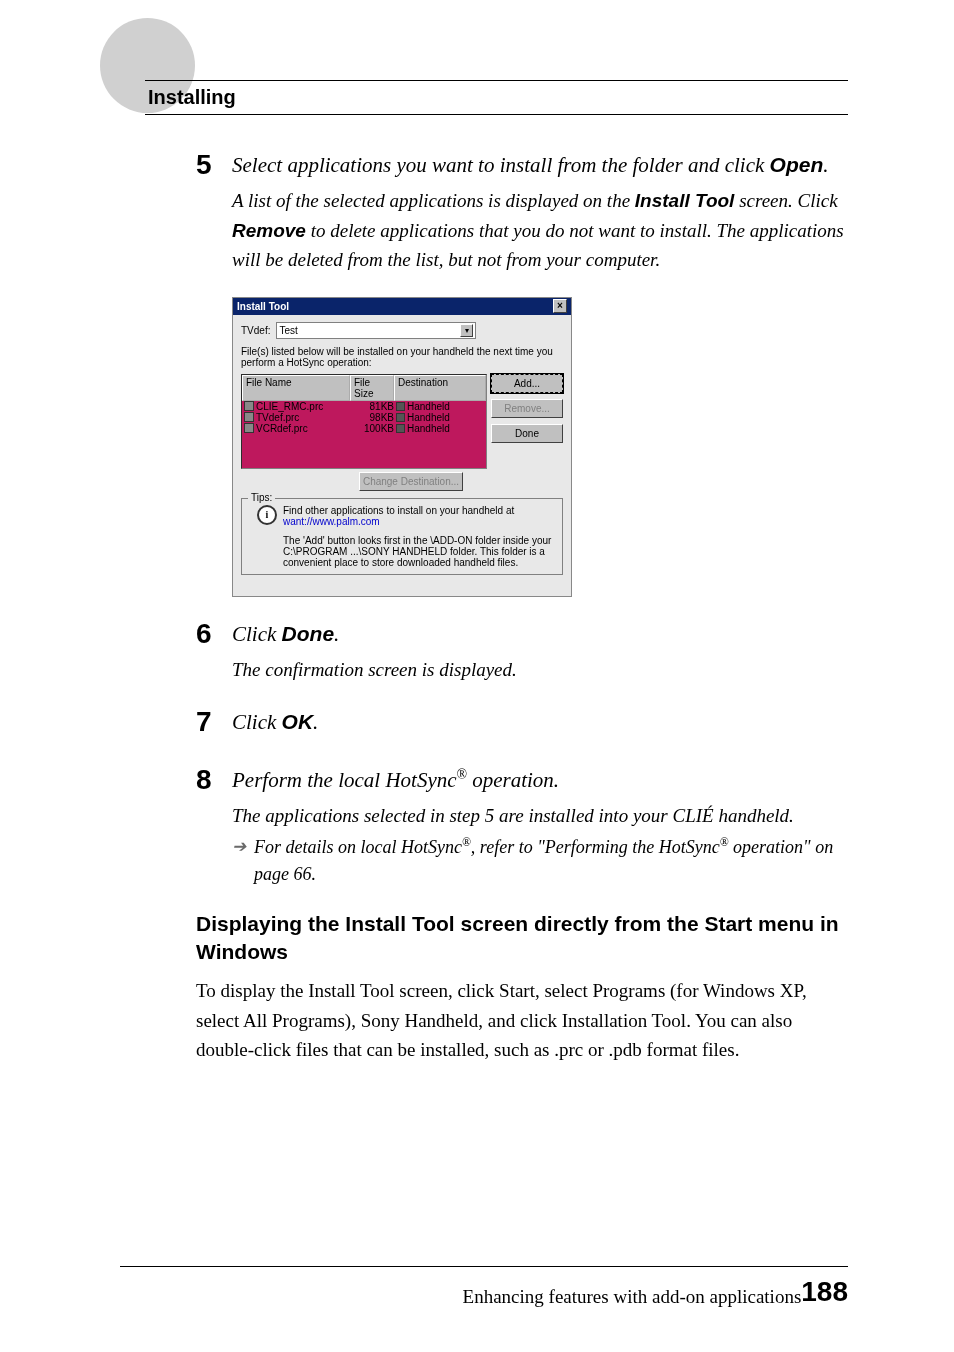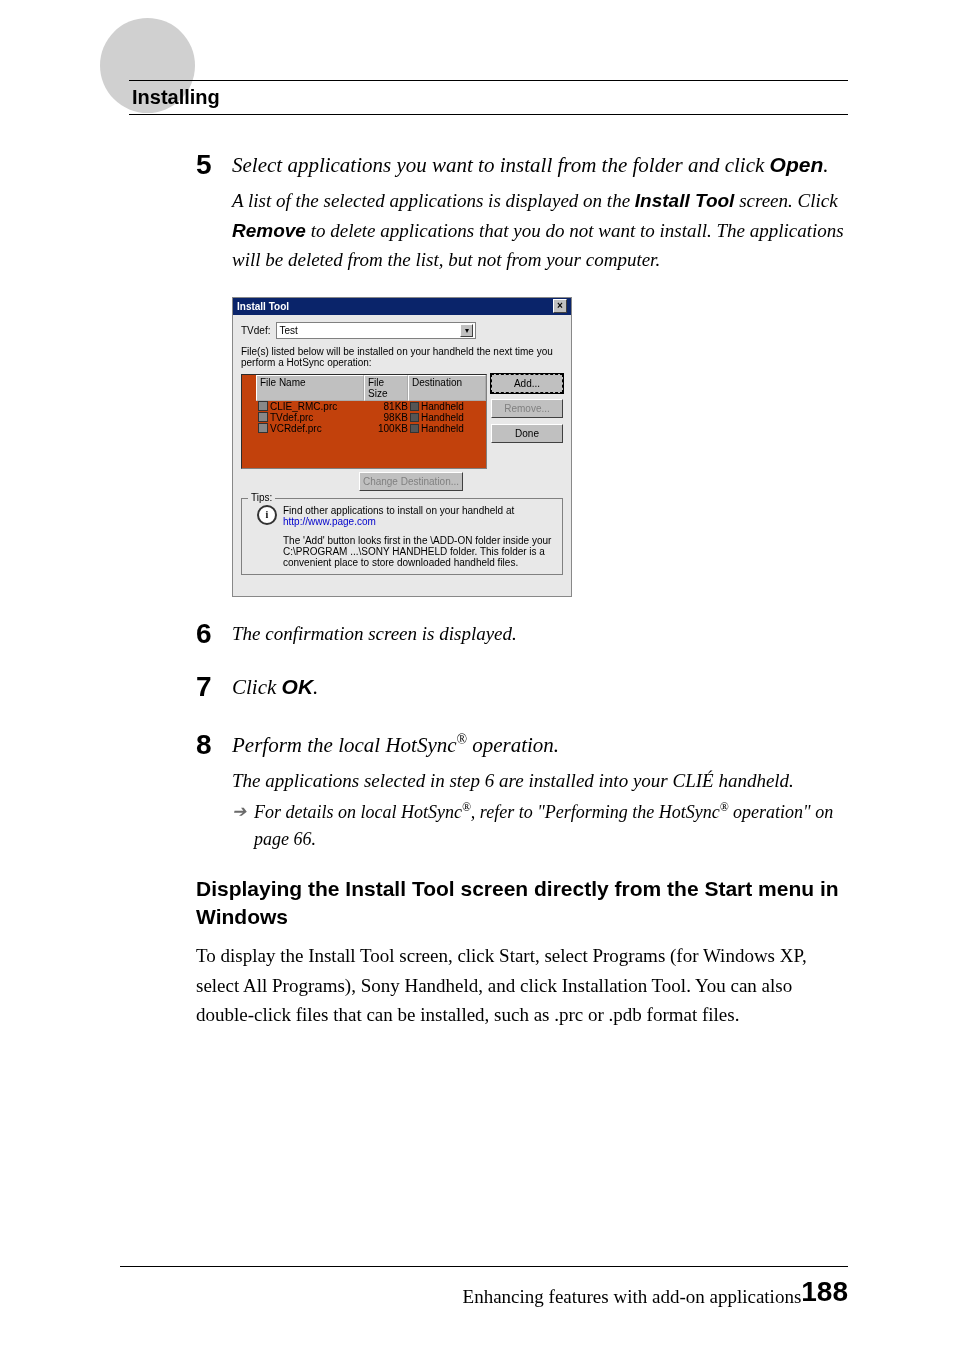--- a/index.html
+++ b/index.html
@@ -20,21 +20,21 @@
       width: 95px;
       height: 95px;
       background: #d0d0d0;
       border-radius: 50%;
       top: 18px;
       left: 100px;
     }
     .header-bar {
       position: absolute;
       top: 80px;
-      left: 129px;
+      left: 145px;
       right: 106px;
       height: 35px;
       border-top: 1px solid #000;
       border-bottom: 1px solid #000;
       display: flex;
       align-items: center;
       padding-left: 3px;
     }
     .header-title {
       font-family: Arial, Helvetica, sans-serif;
@@ -114,22 +114,22 @@
     .ss-body { padding: 7px 8px; }
     .ss-userrow { display: flex; align-items: center; gap: 6px; margin-bottom: 7px; }
     .ss-dropdown {
       flex: 1; height: 17px; background: #fff; border: 1px solid #808080;
       display: flex; justify-content: space-between; align-items: center; padding: 0 2px;
       max-width: 200px;
     }
     .ss-arrow { width: 13px; height: 13px; background: #c0c0c0; border: 1px solid #404040; border-top-color:#fff; border-left-color:#fff; font-size:8px; text-align:center; line-height:11px; }
     .ss-note { margin-bottom: 6px; color: #000; }
     .ss-table {
-      background: #c2410c; border: 1px inset #808080; height: 95px; width: 263px;
-      display: inline-block; vertical-align: top; padding-left: 14px;
+      background: #be185d; border: 1px inset #808080; height: 95px; width: 263px;
+      display: inline-block; vertical-align: top;
     }
     .ss-th-row { display: flex; background: #c0c0c0; font-size: 10px; }
     .ss-th { border: 1px outset #fff; padding: 1px 3px; }
     .ss-row { display: flex; font-size: 10px; padding: 0 2px; align-items: center; }
     .ss-icon { width: 10px; height: 10px; background: #888; margin-right: 2px; display: inline-block; border:1px solid #333;}
     .ss-hhicon { width: 9px; height: 9px; background: #555; margin: 0 2px; display: inline-block; border:1px solid #333;}
     .ss-buttons { display: inline-block; width: 76px; vertical-align: top; margin-left: 4px; }
     .ss-btn { display:block; width: 72px; height: 19px; background: #c0c0c0; border: 1px solid #fff; border-right-color:#404040; border-bottom-color:#404040; margin-bottom: 6px; text-align:center; line-height:17px; font-size:10px;}
     .ss-btn.disabled { color: #808080; }
     .ss-btn.focus { border: 1px dashed #000; outline: 1px solid #000; }
@@ -266,51 +266,54 @@
           <div class="ss-btn">Done</div>
         </div>
       </div>
       <div class="ss-btn ss-changebtn">Change Destination...</div>
       <div class="ss-tips">
         <span class="ss-tips-label">Tips:</span>
         <div class="ss-tips-row">
           <div class="ss-tips-icon">i</div>
           <div class="ss-tips-text">
             <span>Find other applications to install on your handheld at</span><br>
-            <a>http://www.page.com</a>
+            <a>want://www.palm.com</a>
           </div>
         </div>
         <div class="ss-tips-desc">The 'Add' button looks first in the \ADD-ON folder inside your C:\PROGRAM ...\SONY HANDHELD folder. This folder is a convenient place to store downloaded handheld files.</div>
       </div>
     </div>
   </div>
 
   <div class="step">
     <div class="step-number">6</div>
     <div class="step-body">
+      <div class="step-main">
+        <span>Click </span><span class="bold">Done</span><span>.</span>
+      </div>
       <div class="step-detail">The confirmation screen is displayed.</div>
     </div>
   </div>
 
   <div class="step">
     <div class="step-number">7</div>
     <div class="step-body">
       <div class="step-main">
         <span>Click </span><span class="bold">OK</span><span>.</span>
       </div>
     </div>
   </div>
 
   <div class="step">
     <div class="step-number">8</div>
     <div class="step-body">
       <div class="step-main">
         <span>Perform the local HotSync</span><span class="sup">®</span><span> operation.</span>
       </div>
-      <div class="step-detail">The applications selected in step 6 are installed into your CLIÉ handheld.</div>
+      <div class="step-detail">The applications selected in step 5 are installed into your CLIÉ handheld.</div>
       <div class="arrow-bullet">
         <div class="arrow-glyph">➔</div>
         <div class="arrow-text">
           <span>For details on local HotSync</span><span class="sup">®</span><span>, refer to "Performing the HotSync</span><span class="sup">®</span><span> operation" on page 66.</span>
         </div>
       </div>
     </div>
   </div>
 
   <div class="subsection-heading">Displaying the Install Tool screen directly from the Start menu in Windows</div>

